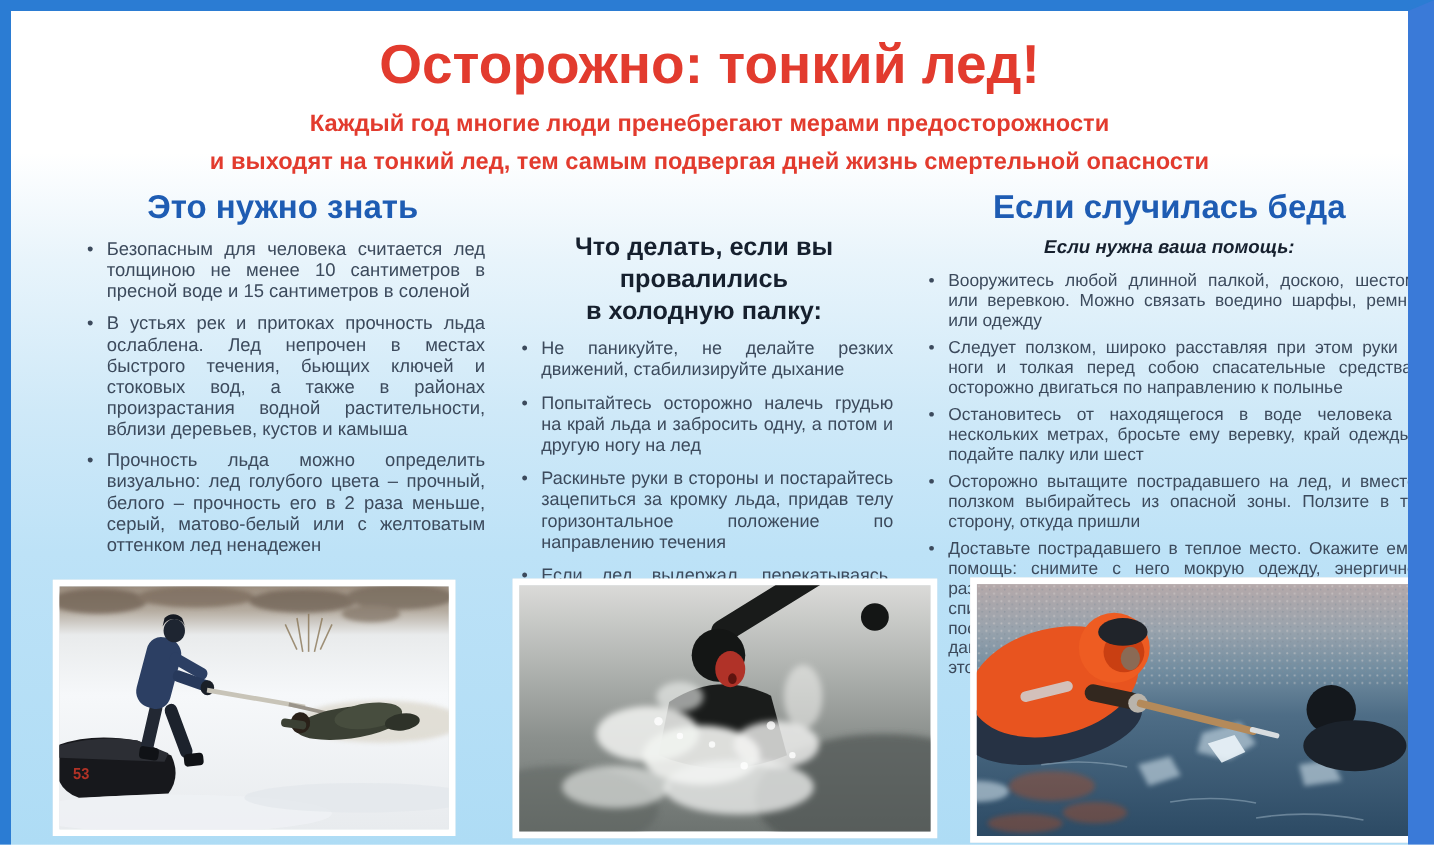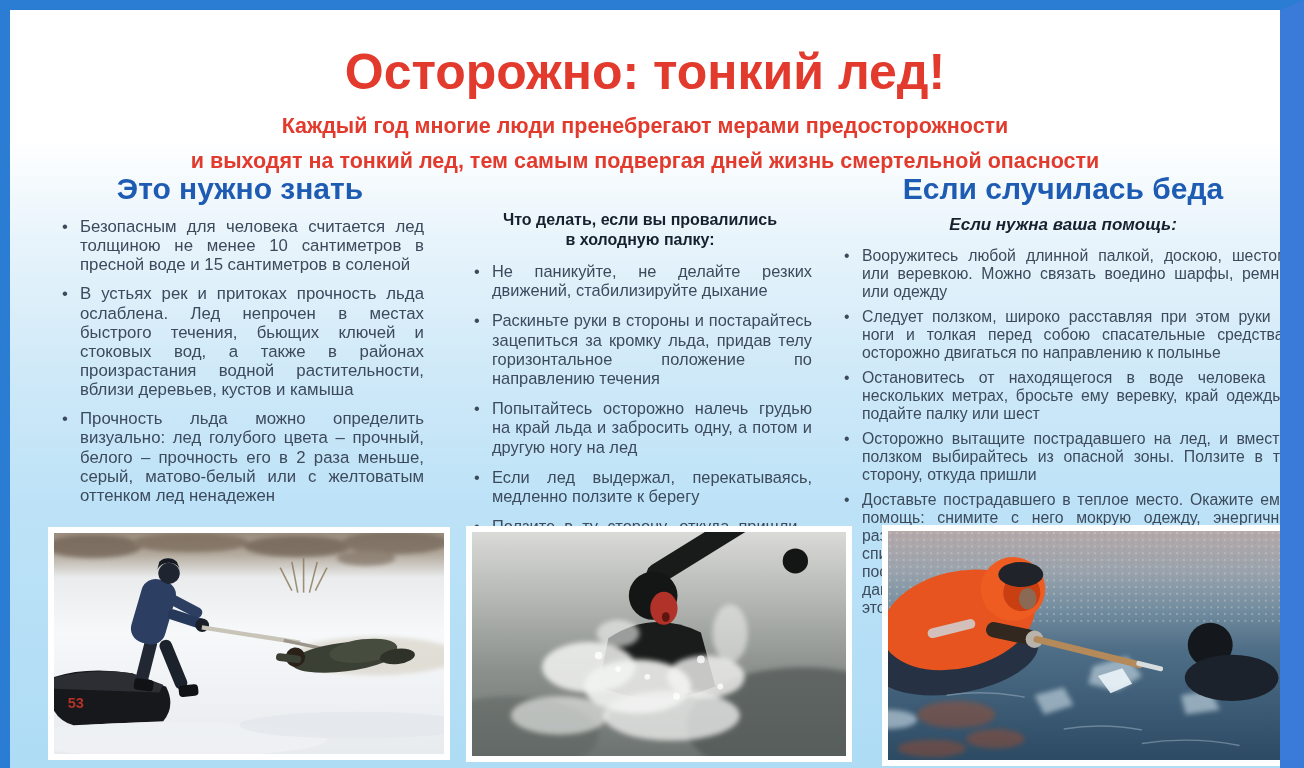--- a/index.html
+++ b/index.html
@@ -5,51 +5,51 @@
   html,body{margin:0;padding:0;background:#e8f4fb;}
   .poster{
     position:relative;width:1304px;height:768px;box-sizing:border-box;
     border-top:10px solid #2b7cd3;border-left:10px solid #2b7cd3;border-right:24px solid #3a7ad8;
     background:linear-gradient(180deg,#ffffff 0%,#ffffff 17%,#e8f4fb 30%,#cfe9f8 48%,#bde2f7 65%,#aedcf5 100%);
     font-family:"Liberation Sans","DejaVu Sans",sans-serif;
     overflow:hidden;
   }
   .header{position:absolute;left:20px;top:22px;width:1230px;text-align:center;}
   .title{
-    margin:14px;font-size:50px;font-weight:800;color:#e23b2e;letter-spacing:0px;line-height:1.05;
+    margin:0;font-size:50px;font-weight:800;color:#e23b2e;letter-spacing:0px;line-height:1.05;
   }
   .subtitle{margin:8px 0 0 0;font-size:21.5px;font-weight:700;color:#e23b2e;line-height:1.27;}
   .subtitle.first{margin-top:14px;}
 
   .col{position:absolute;color:#3c4a5c;}
-  .col-left{left:34px;top:162px;width:392px;}
+  .col-left{left:51px;top:162px;width:392px;}
   .col-mid{left:446px;top:200px;width:368px;}
   .col-right{left:816px;top:162px;width:474px;}
 
   .col-heading{
     margin:0 0 10px 0;text-align:center;font-size:30px;font-weight:800;color:#1e5cb3;line-height:1.1;
   }
-  .mid-heading{margin:0 0 10px 0;text-align:center;font-size:16px;font-weight:800;color:#16202e;line-height:1.25;}
+  .mid-heading{margin:0 0 10px 0;text-align:center;font-size:23px;font-weight:800;color:#16202e;line-height:1.25;}
   .right-subheading{margin:2px 0 8px 0;text-align:center;font-size:17px;font-weight:800;color:#16202e;font-style:italic;}
 
   ul.bullets{list-style:none;margin:12px;padding:0;}
   ul.bullets li{
     position:relative;padding-left:24px;margin-bottom:9px;
     text-align:justify;text-align-last:left;
   }
   ul.bullets li::before{
     content:"\2022";position:absolute;left:6px;top:0;color:#3c4a5c;
   }
   .col-left ul.bullets li{font-size:16.8px;line-height:1.14;margin-bottom:10px;}
   .col-mid ul.bullets li{font-size:16.4px;line-height:1.17;margin-bottom:11px;}
   .col-right ul.bullets li{font-size:15.8px;line-height:1.14;margin-bottom:7px;}
 
   .photo{position:absolute;box-sizing:border-box;border:6px solid #ffffff;background:#dfe5e8;}
   .photo svg{display:block;width:100%;height:100%;}
-  .photo1{left:38px;top:517px;width:402px;height:233px;}
+  .photo1{left:38px;top:517px;width:366px;height:233px;}
   .photo2{left:456px;top:516px;width:386px;height:236px;}
   .photo3{left:872px;top:515px;width:426px;height:241px;}
 </style>
 </head>
 <body>
 
 <div class="poster">
 
   <div class="header">
     <h1 class="title">Осторожно: тонкий лед!</h1>
@@ -63,22 +63,22 @@
       <li>Безопасным для человека считается лед толщиною не менее 10 сантиметров в пресной воде и 15 сантиметров в соленой</li>
       <li>В устьях рек и притоках прочность льда ослаблена. Лед непрочен в местах быстрого течения, бьющих ключей и стоковых вод, а также в районах произрастания водной растительности, вблизи деревьев, кустов и камыша</li>
       <li>Прочность льда можно определить визуально: лед голубого цвета – прочный, белого – прочность его в 2 раза меньше, серый, матово-белый или с желтоватым оттенком лед ненадежен</li>
     </ul>
   </div>
 
   <div class="col col-mid">
     <h3 class="mid-heading"><span>Что делать, если вы провалились</span><br><span>в холодную палку:</span></h3>
     <ul class="bullets">
       <li>Не паникуйте, не делайте резких движений, стабилизируйте дыхание</li>
+      <li>Попытайтесь осторожно налечь грудью на край льда и забросить одну, а потом и другую ногу на лед</li>
       <li>Раскиньте руки в стороны и постарайтесь зацепиться за кромку льда, придав телу горизонтальное положение по направлению течения</li>
-      <li>Попытайтесь осторожно налечь грудью на край льда и забросить одну, а потом и другую ногу на лед</li>
       <li>Если лед выдержал, перекатываясь, медленно ползите к берегу</li>
       <li>Ползите в ту сторону, откуда пришли - лед здесь уже проверен на прочность</li>
     </ul>
   </div>
 
   <div class="col col-right">
     <h2 class="col-heading">Если случилась беда</h2>
     <h3 class="right-subheading">Если нужна ваша помощь:</h3>
     <ul class="bullets">
       <li>Вооружитесь любой длинной палкой, доскою, шестом или веревкою. Можно связать воедино шарфы, ремни или одежду</li>

